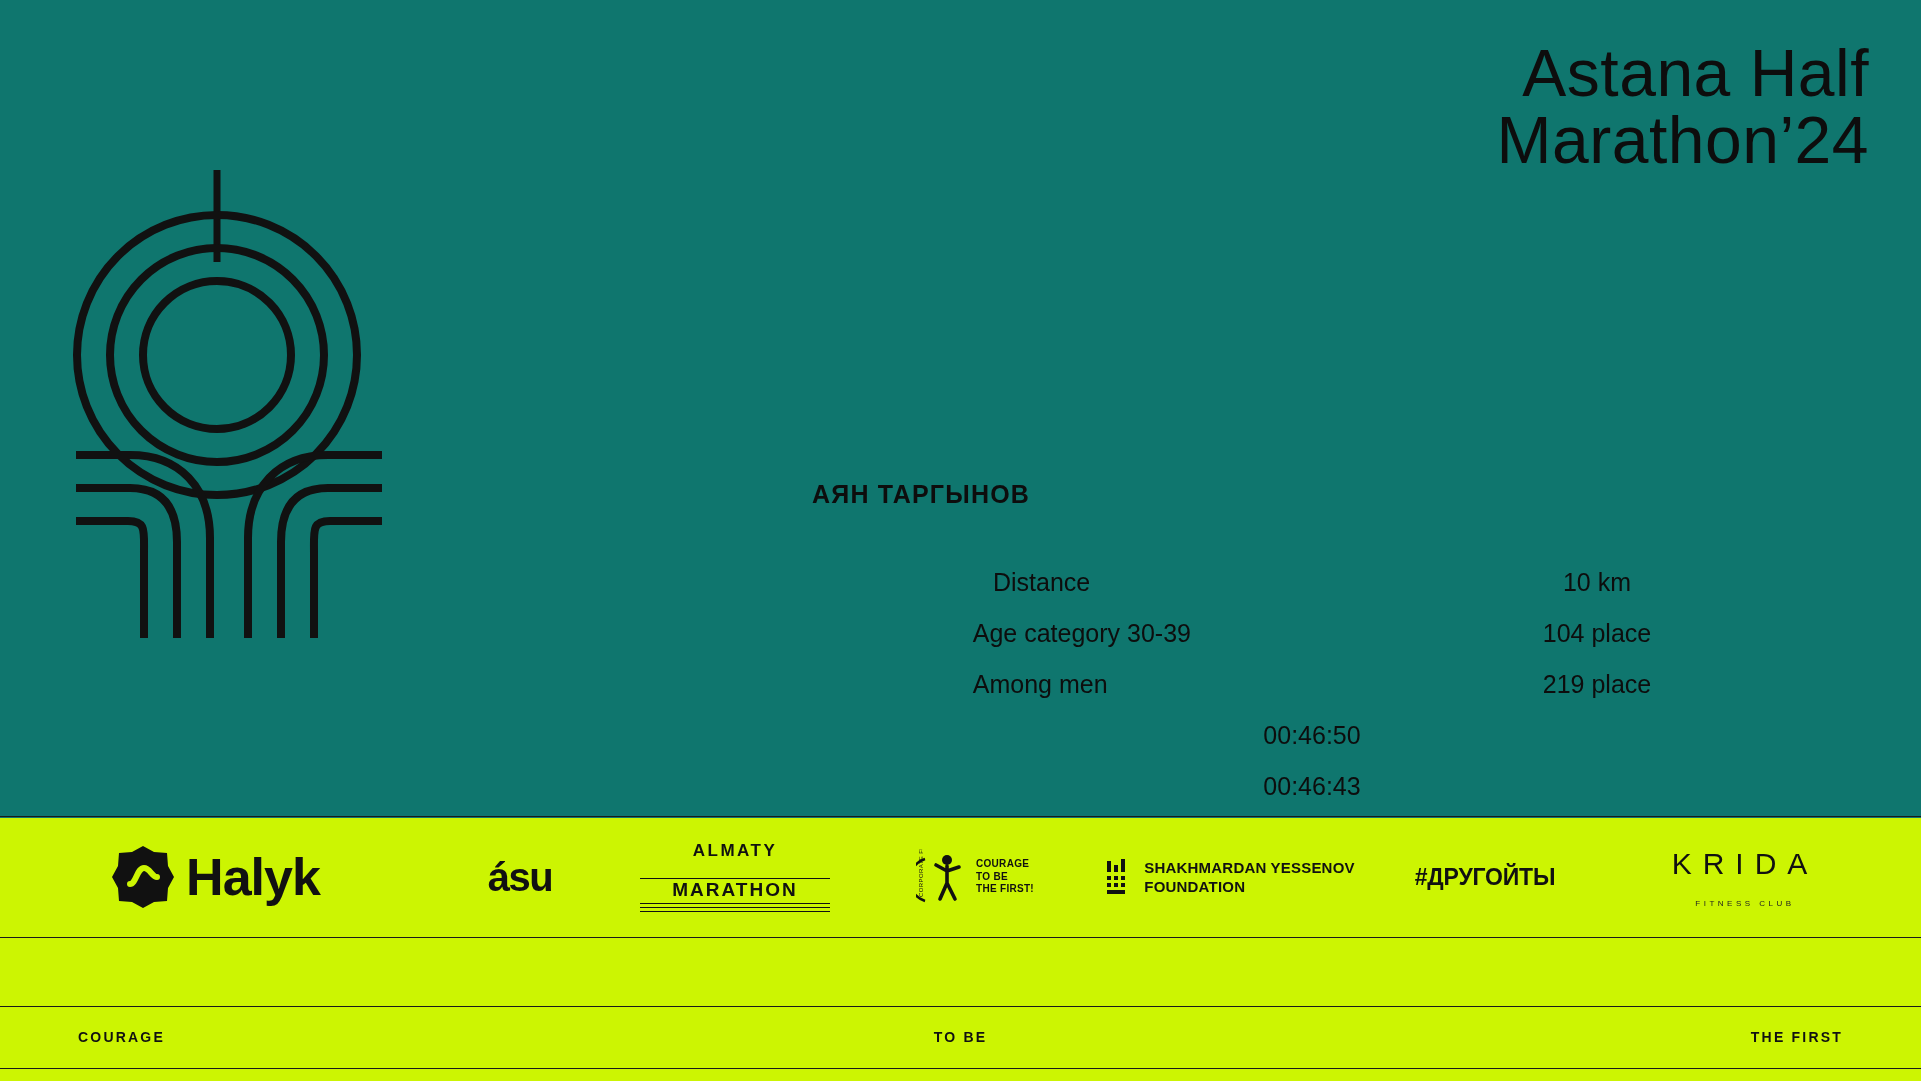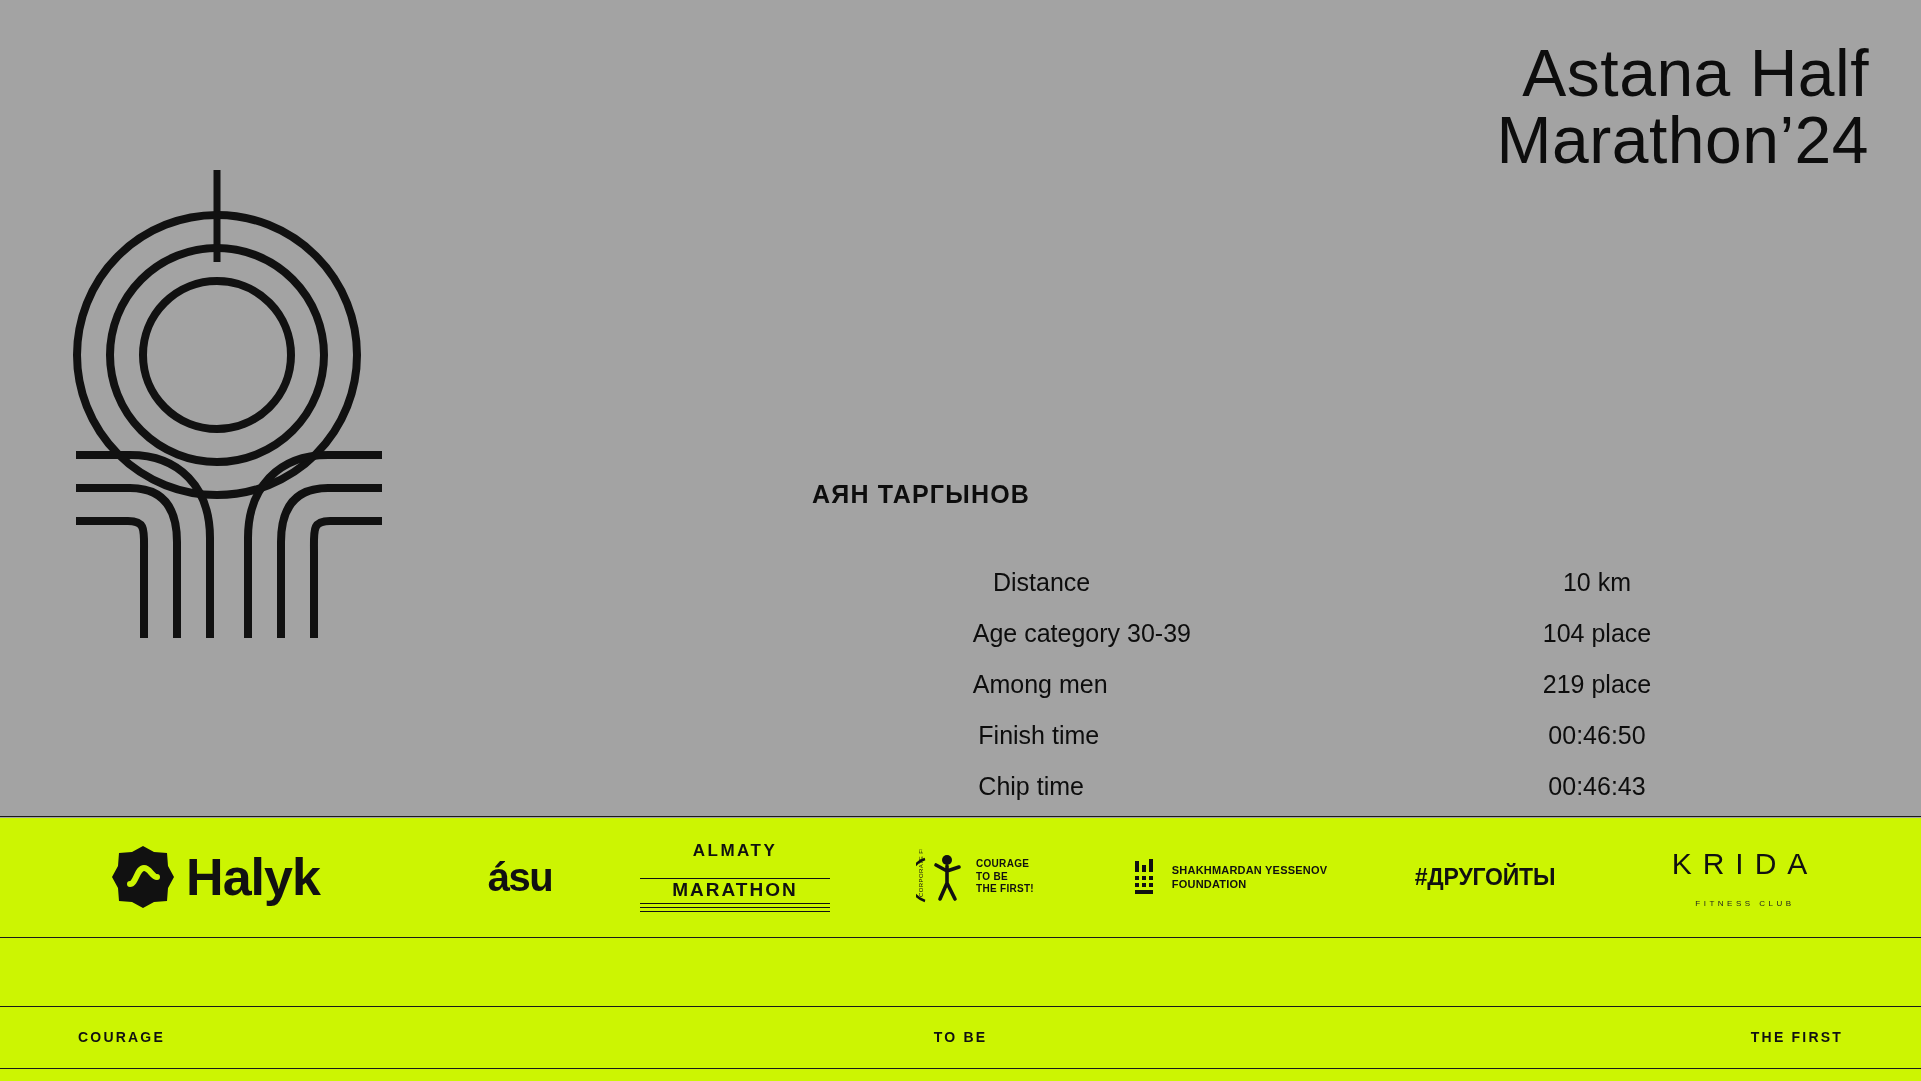--- a/index.html
+++ b/index.html
@@ -15,21 +15,21 @@
     color: #111111;
     position: relative;
   }
 
   
   .cert {
     position: absolute;
     left: 0; top: 0;
     width: 1921px;
     height: 818px;
-    background: #a3a3a3;
+    background: #0f766e;
   }
 
   
   .title-block {
     position: absolute;
     right: 52px;
     top: 40px;
     text-align: right;
     line-height: 1.02;
   }
@@ -186,21 +186,21 @@
     line-height: 1.25;
     letter-spacing: 0.3px;
     text-transform: uppercase;
   }
   .yessenov-wrap {
     display: flex;
     align-items: center;
     gap: 9px;
   }
   .yessenov-txt {
-    font-size: 11px;
+    font-size: 15px;
     font-weight: 700;
     line-height: 1.3;
     letter-spacing: 0.2px;
     text-transform: uppercase;
   }
   .drug-text {
     font-size: 23px;
     font-weight: 800;
     letter-spacing: -0.2px;
   }
@@ -276,25 +276,23 @@
     </div>
     <div class="result-row">
       <div class="result-label">Age category 30-39</div>
       <div class="result-value">104 place</div>
     </div>
     <div class="result-row">
       <div class="result-label">Among men</div>
       <div class="result-value">219 place</div>
     </div>
     <div class="result-row">
-      <div class="result-label">Finish time</div>
       <div class="result-value">00:46:50</div>
     </div>
     <div class="result-row">
-      <div class="result-label">Chip time</div>
       <div class="result-value">00:46:43</div>
     </div>
   </div>
 </div>
 
 <div class="rule rule-1"></div>
 <div class="rule rule-2"></div>
 <div class="rule rule-3"></div>
 <div class="rule rule-4"></div>
 

